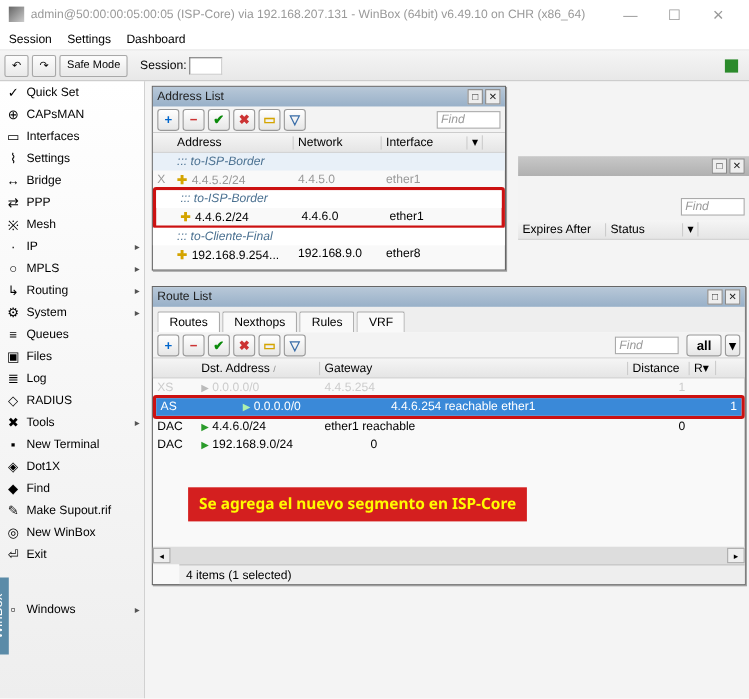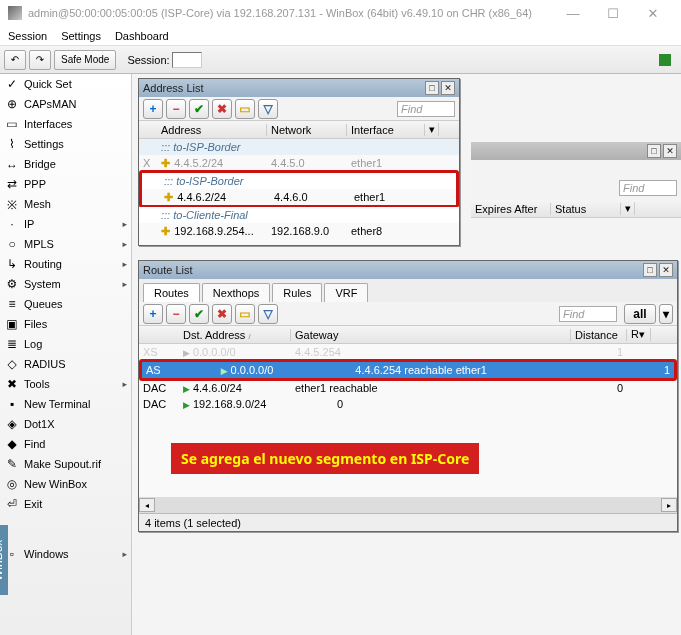--- a/index.html
+++ b/index.html
@@ -206,20 +206,21 @@
     padding: 6px 10px;
     font-family: system-ui, sans-serif;
   }
   .statusbar {
     height: 18px;
     background: #eee;
     border-top: 1px solid #bbb;
     display: flex;
     align-items: center;
     padding: 0 6px;
+    margin-left: 24px;
   }
   .hscroll {
     height: 16px;
     background: #ddd;
     display: flex;
     align-items: center;
   }
   .hscroll .sbtn { width: 16px; height: 14px; background: #eee; border: 1px solid #aaa; display: flex; align-items: center; justify-content: center; font-size: 8px; }
   .hscroll .track { flex:1; background: #ccc; }
   .partial-win {

